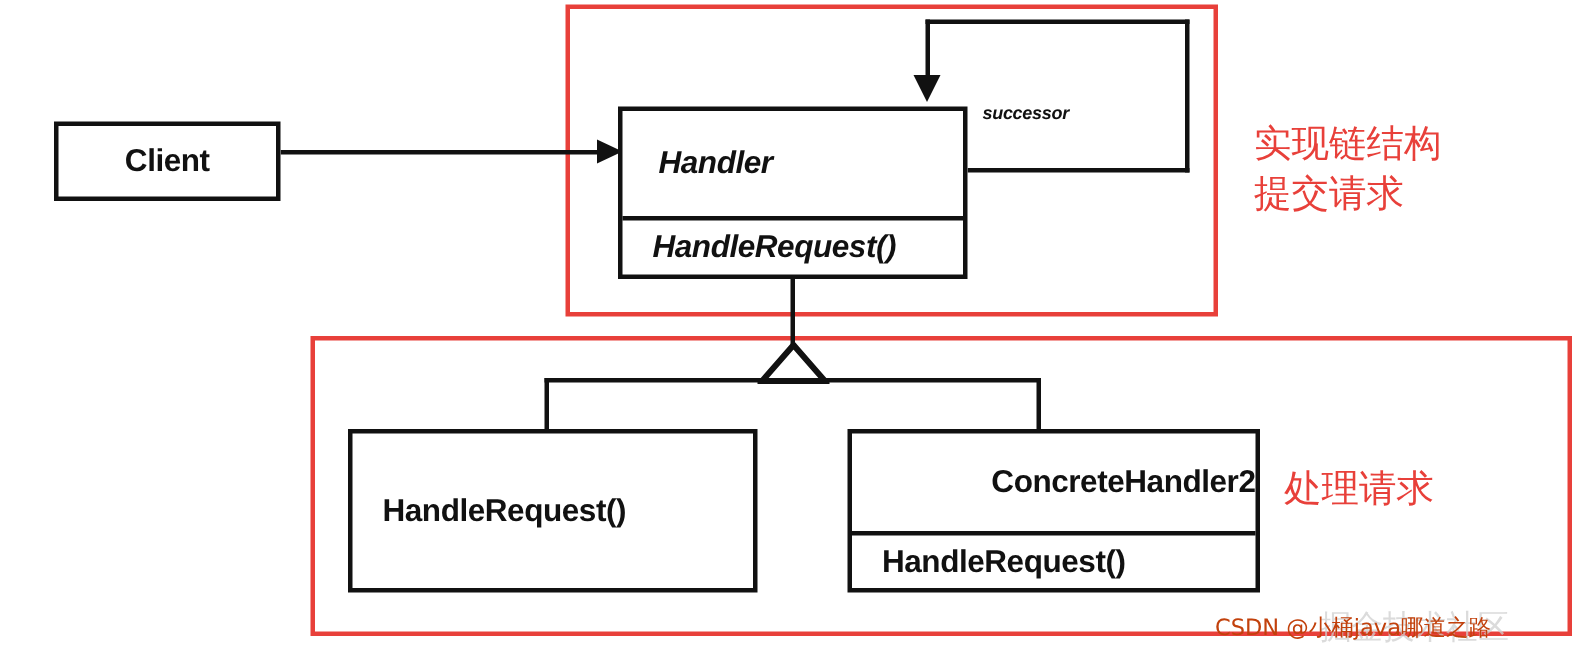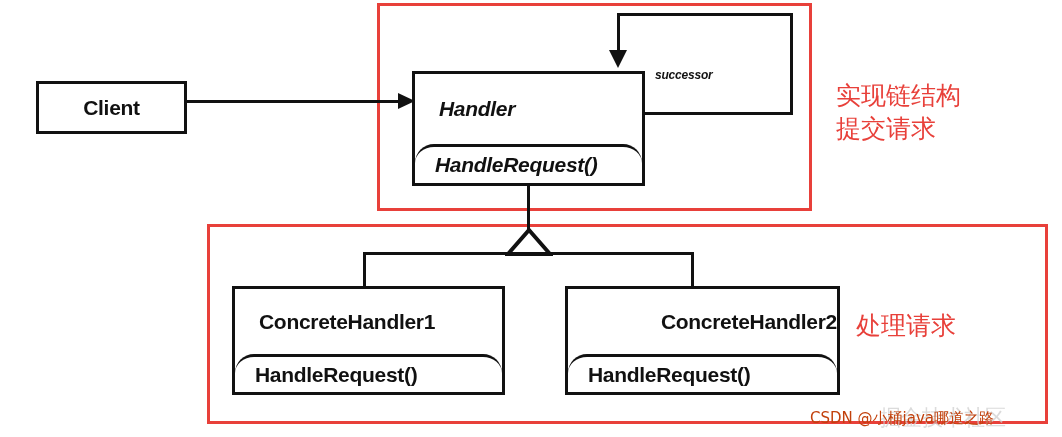--- a/index.html
+++ b/index.html
@@ -25,21 +25,20 @@
     box-sizing: border-box;
     display: flex;
     flex-direction: column;
     z-index: 5;
   }
   .uml-compartment {
     flex: 1 1 auto;
     display: flex;
     align-items: center;
     box-sizing: border-box;
-    border-radius: 19px;
   }
   .uml-compartment + .uml-compartment {
     border-top: 3px solid #111111;
   }
   .uml-name {
     font-weight: bold;
     font-size: 21px;
     color: #111111;
     letter-spacing: -0.3px;
     white-space: nowrap;
@@ -197,23 +196,20 @@
     <polygon points="24,2 45,26 3,26" fill="#ffffff" stroke="#111111" stroke-width="4" stroke-linejoin="miter"></polygon>
   </svg>
 
   <div class="ln-h" style="left:363px; top:252px; width:331px;"></div>
 
   <div class="ln-v" style="left:363px; top:252px; height:36px;"></div>
 
   <div class="ln-v" style="left:691px; top:252px; height:36px;"></div>
 
   <div class="uml-box" style="left:232px; top:286px; width:273px; height:109px;">
-    <div class="uml-compartment" style="height:54px;">
-      <span class="uml-name indent">ConcreteHandler1</span>
-    </div>
     <div class="uml-compartment">
       <span class="uml-op">HandleRequest()</span>
     </div>
   </div>
 
   <div class="uml-box" style="left:565px; top:286px; width:275px; height:109px;">
     <div class="uml-compartment" style="height:54px;justify-content:flex-end;">
       <span class="uml-name indent">ConcreteHandler2</span>
     </div>
     <div class="uml-compartment">

